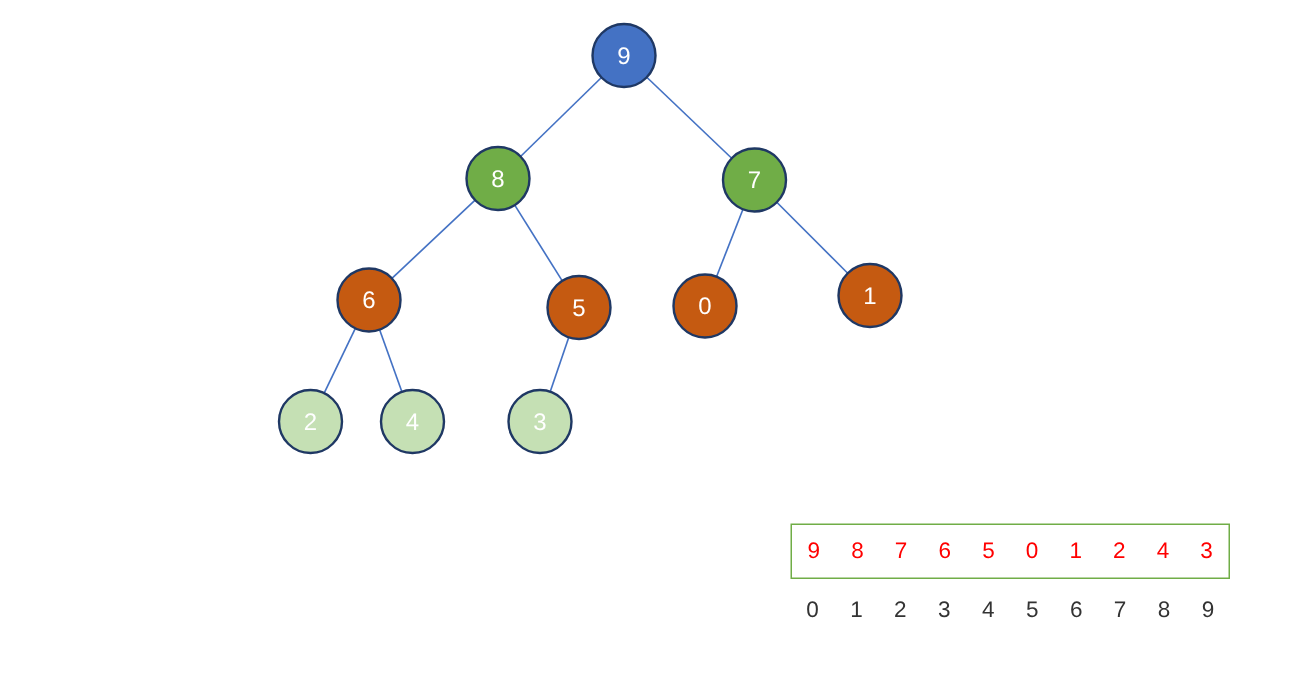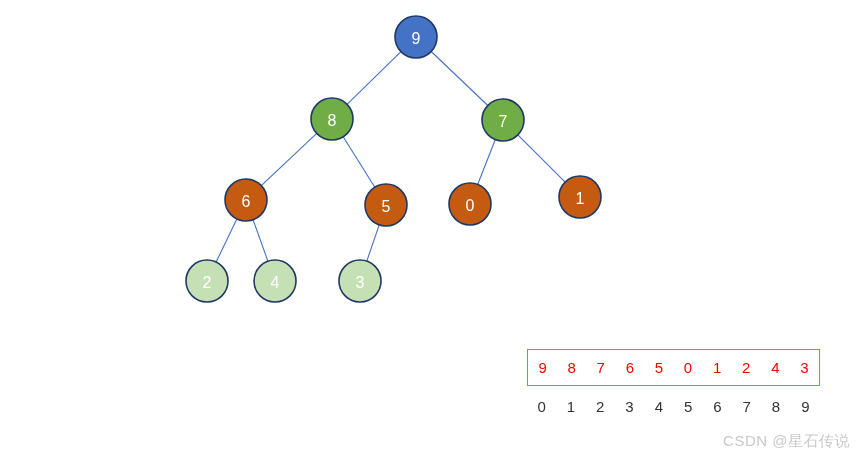--- a/index.html
+++ b/index.html
@@ -171,15 +171,14 @@
       <div class="index-cell" style="color: rgb(51, 51, 51);">2</div>
       <div class="index-cell" style="color: rgb(51, 51, 51);">3</div>
       <div class="index-cell" style="color: rgb(51, 51, 51);">4</div>
       <div class="index-cell" style="color: rgb(51, 51, 51);">5</div>
       <div class="index-cell" style="color: rgb(51, 51, 51);">6</div>
       <div class="index-cell" style="color: rgb(51, 51, 51);">7</div>
       <div class="index-cell" style="color: rgb(51, 51, 51);">8</div>
       <div class="index-cell" style="color: rgb(51, 51, 51);">9</div>
     </div>
 
-  <div id="watermark" style="color: rgb(201, 201, 201);">CSDN @星石传说</div>
 
 </div>
 
 </body></html>

